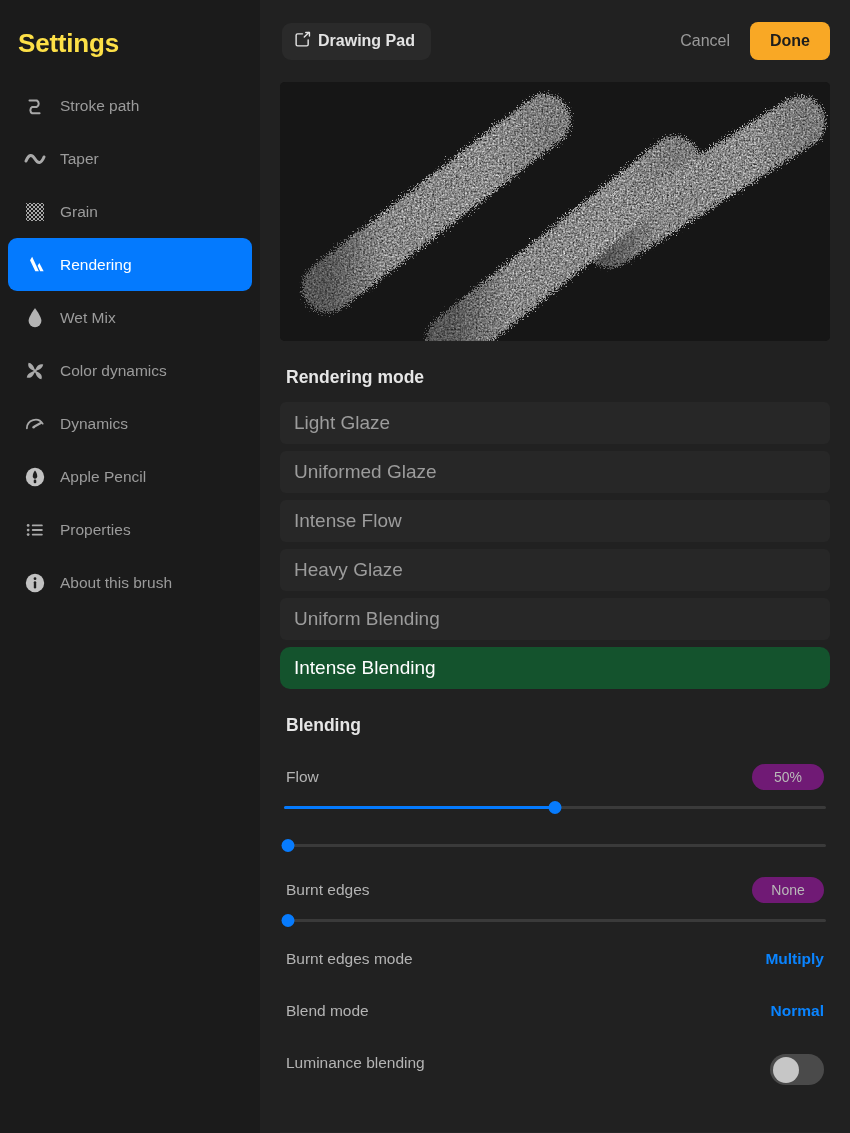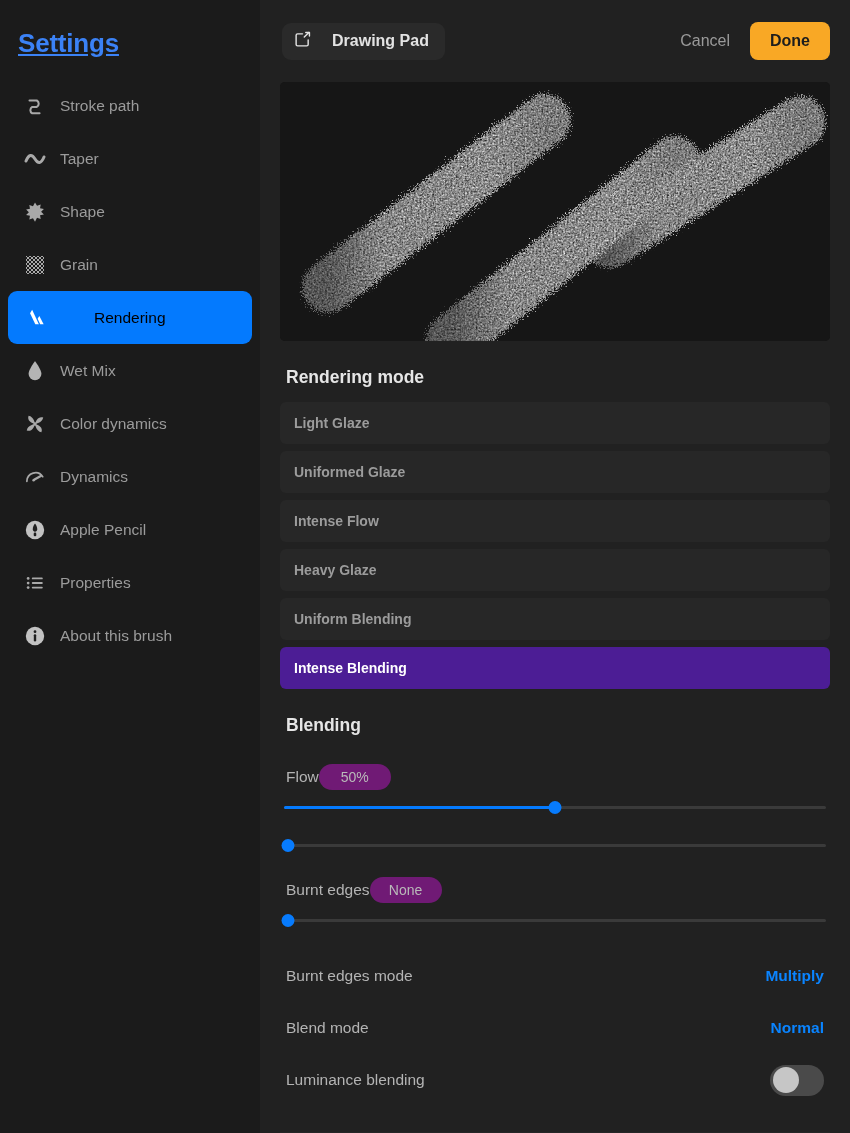--- a/index.html
+++ b/index.html
@@ -12,26 +12,25 @@
   .app { display:flex; width:850px; height:1133px; }
 
   
   .sidebar {
     width:260px; height:1133px;
     background:#1b1b1b;
     flex:0 0 260px;
     position:relative;
   }
   .sidebar-title {
-    color:#3b82f6;
+    color:#fde047;
     font-size:26px;
     font-weight:bold;
     padding:28px 0 0 18px;
     letter-spacing:-0.2px;
-    text-decoration:underline;
   }
   .nav { margin-top:20px; }
   .nav-item {
     height:53px;
     display:flex;
     align-items:center;
     margin:0 8px;
     padding:0 14px;
     border-radius:9px;
     cursor:pointer;
@@ -42,40 +41,40 @@
     display:flex; align-items:center; justify-content:center;
     flex:0 0 26px;
     margin-right:12px;
   }
   .nav-icon svg { display:block; }
   .nav-label {
     color:#9b9b9b;
     font-size:15.5px;
     text-align:center;
   }
-  .nav-item.active .nav-label { color:#000000;margin-left:34px; }
+  .nav-item.active .nav-label { color:#ffffff; }
 
   
   .main {
     flex:1;
     background:#212121;
     height:1133px;
     position:relative;
     overflow:hidden;
   }
   .topbar {
     height:82px;
     display:flex;
     align-items:center;
     padding:0 20px 0 22px;
   }
   .tabpill {
     display:flex;
     align-items:center;
-    gap:21px;
+    gap:7px;
     background:#2a2a2a;
     border-radius:9px;
     padding:8px 16px 8px 12px;
     cursor:pointer;
   }
   .tabpill-label {
     color:#e3e3e3;
     font-size:16px;
     font-weight:bold;
   }
@@ -122,36 +121,36 @@
   .mode-list { margin:0 20px; }
   .mode-row {
     height:42px;
     background:#272727;
     border-radius:6px;
     display:flex;
     align-items:center;
     padding-left:14px;
     margin-bottom:7px;
     color:#9c9c9c;
-    font-size:14px;
-    cursor:pointer;
-    font-weight:bold;
+    font-size:19px;
+    cursor:pointer;
   }
   .mode-row.selected {
-    background:#4c1d95;
+    background:#14532d;
     color:#ffffff;
+    border-radius:10px;
   }
 
   
   .slider-group { margin:0 20px; padding-top:12px; }
   .slider-block { margin-bottom:22px; }
   .slider-head {
     display:flex;
     align-items:center;
-    justify-content:flex-start;
+    justify-content:space-between;
     height:30px;
     padding:0 6px;
   }
   .slider-label { color:#b4b4b4; font-size:15.5px; }
   .value-pill {
     background:#701a75;
     color:#b9b9b9;
     font-size:14px;
     border-radius:13px;
     min-width:72px;
@@ -187,21 +186,20 @@
     top:2px;
     width:13px; height:13px;
     border-radius:50%;
     background:#077bfd;
     transform:translateX(-50%);
   }
 
   
   .opt-row {
     display:flex;
-    align-items:center;
     justify-content:space-between;
     height:52px;
     margin:0 26px;
     cursor:pointer;
   }
   .opt-label { color:#b4b4b4; font-size:15.5px; }
   .opt-value { color:#0a84ff; font-size:15.5px; font-weight:bold; }
 
   .toggle {
     width:54px; height:31px;
@@ -247,28 +245,20 @@
 
       <div class="nav-item">
         <span class="nav-icon">
           <svg width="24" height="24" viewBox="0 0 24 24" fill="none" stroke="#a9a9a9" stroke-width="3" stroke-linecap="round">
             <path d="M3 14 C6 7, 9 7, 12 12 C15 17, 18 17, 21 10"></path>
           </svg>
         </span>
         <span class="nav-label">Taper</span>
       </div>
 
-      <div class="nav-item">
-        <span class="nav-icon">
-          <svg width="22" height="22" viewBox="0 0 24 24" fill="#a9a9a9">
-            <path d="M12 1.5l2.2 3.6 4-1.4-.7 4.2 4.2.9-3 2.9 3 2.9-4.2.9.7 4.2-4-1.4L12 22.5l-2.2-3.6-4 1.4.7-4.2-4.2-.9 3-2.9-3-2.9 4.2-.9-.7-4.2 4 1.4z"></path>
-          </svg>
-        </span>
-        <span class="nav-label">Shape</span>
-      </div>
 
       <div class="nav-item">
         <span class="nav-icon">
           <svg width="20" height="20" viewBox="0 0 20 20">
             <defs>
               <pattern id="chk" width="4" height="4" patternUnits="userSpaceOnUse">
                 <rect width="2" height="2" fill="#a9a9a9"></rect>
                 <rect x="2" y="2" width="2" height="2" fill="#a9a9a9"></rect>
               </pattern>
             </defs>

